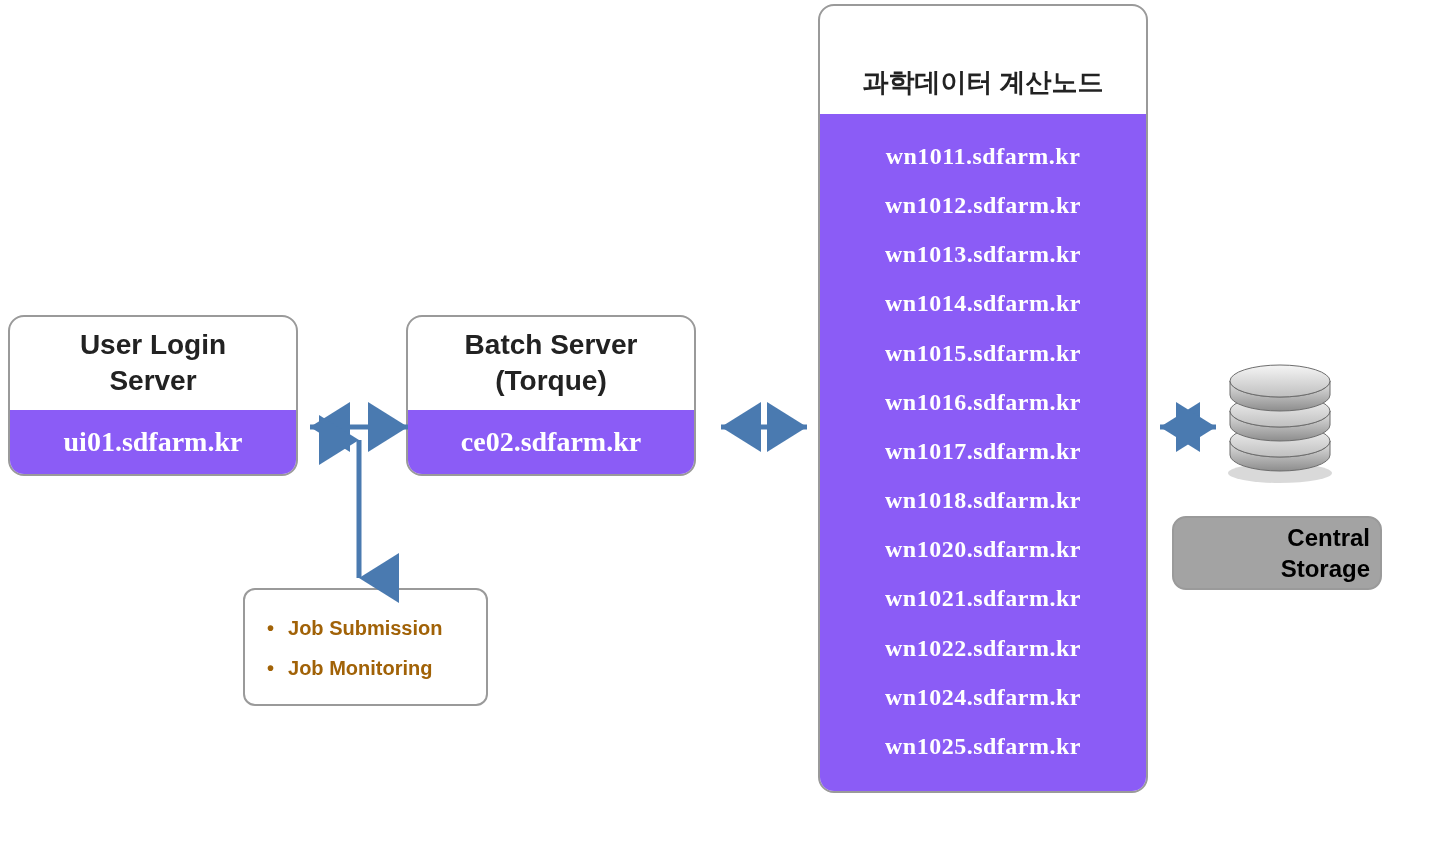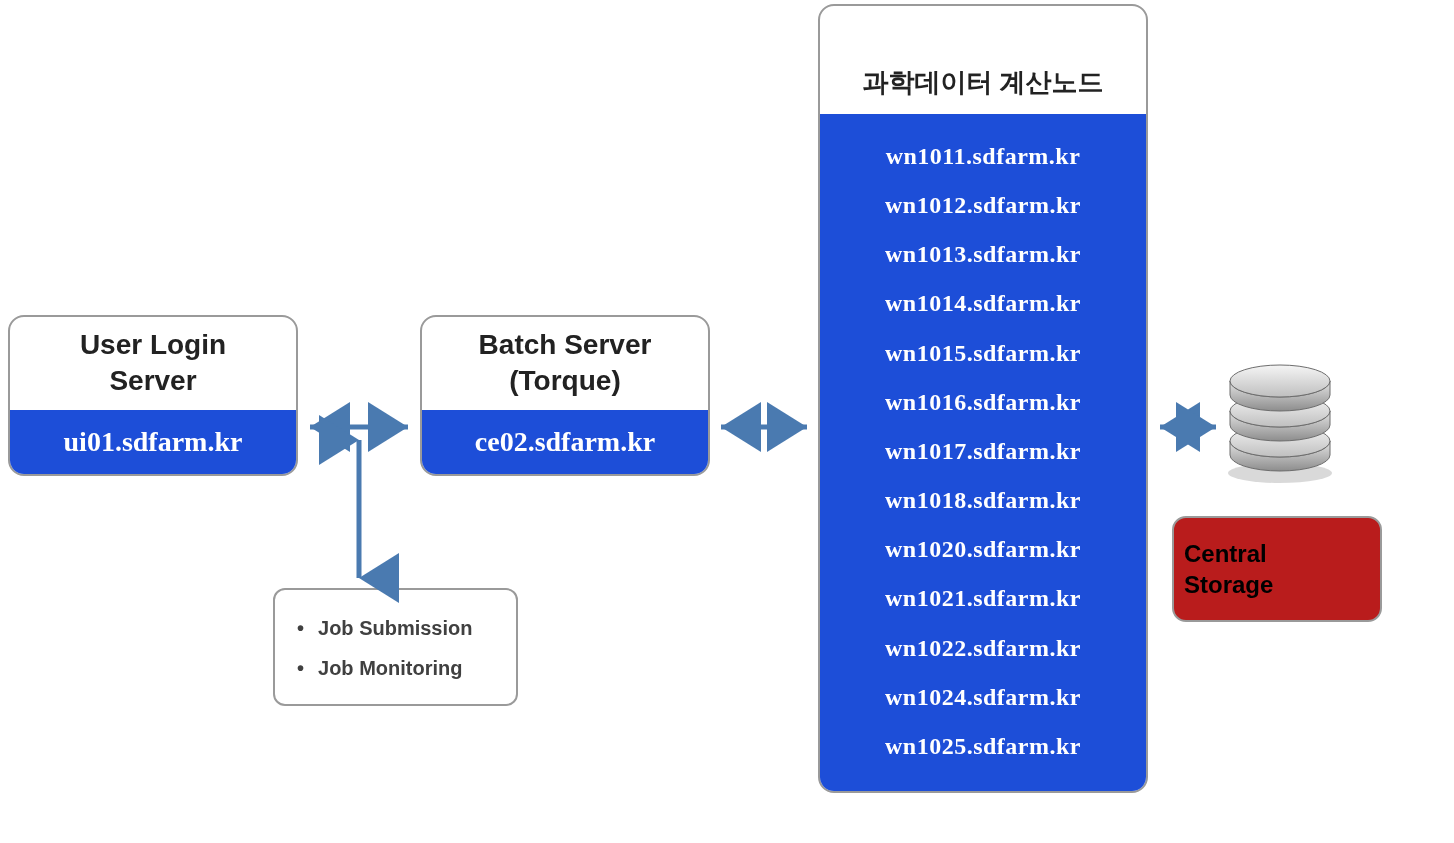--- a/index.html
+++ b/index.html
@@ -21,21 +21,21 @@
   }
   .box-header {
     text-align: center;
     font-weight: bold;
     color: #222;
     padding: 10px 6px;
     font-size: 28px;
     line-height: 1.3;
   }
   .box-body {
-    background: #1d4ed8;
+    background: #8b5cf6;
     color: #ffffff;
     text-align: center;
     font-weight: bold;
     font-family: Georgia, "Times New Roman", serif;
   }
   .small-body {
     font-size: 28px;
     padding: 16px 6px;
   }
   .node-list {
@@ -45,39 +45,38 @@
     letter-spacing: 0.5px;
   }
   .annotation {
     position: absolute;
     border: 2px solid #9a9a9a;
     border-radius: 12px;
     background: #ffffff;
     padding: 18px 22px 16px 22px;
     font-size: 20px;
     font-weight: bold;
-    color: #404040;
+    color: #a16207;
     line-height: 2.0;
     box-sizing: border-box;
-    margin-left: 30px;
   }
   .annotation div::before {
     content: "•";
     margin-right: 14px;
   }
   .storage-label {
     position: absolute;
     border: 2px solid #9a9a9a;
     border-radius: 14px;
-    background: #b91c1c;
-    text-align: left;
+    background: #a3a3a3;
+    text-align: right;
     font-weight: bold;
     font-size: 24px;
     line-height: 1.3;
-    padding: 20px 10px;
+    padding: 4px 10px;
     box-sizing: border-box;
   }
   svg.arrow {
     position: absolute;
     overflow: visible;
   }
   .db-icon {
     position: absolute;
   }
 </style>
@@ -85,21 +84,21 @@
 <body>
 
 <div class="box" style="left:8px; top:315px; width:290px;">
   <div class="box-header">
     <span>User Login</span><br>
     <span>Server</span>
   </div>
   <div class="box-body small-body">ui01.sdfarm.kr</div>
 </div>
 
-<div class="box" style="left:420px; top:315px; width:290px;">
+<div class="box" style="left:406px; top:315px; width:290px;">
   <div class="box-header">
     <span>Batch Server</span><br>
     <span>(Torque)</span>
   </div>
   <div class="box-body small-body">ce02.sdfarm.kr</div>
 </div>
 
 <div class="box" style="left:818px; top:4px; width:330px;">
   <div class="box-header" style="font-size:26px; padding:14px 6px;margin-top:46px;">과학데이터 계산노드</div>
   <div class="box-body node-list">

